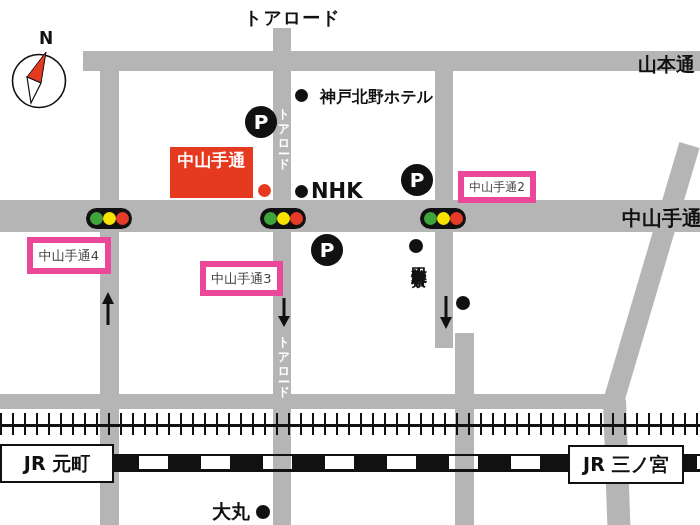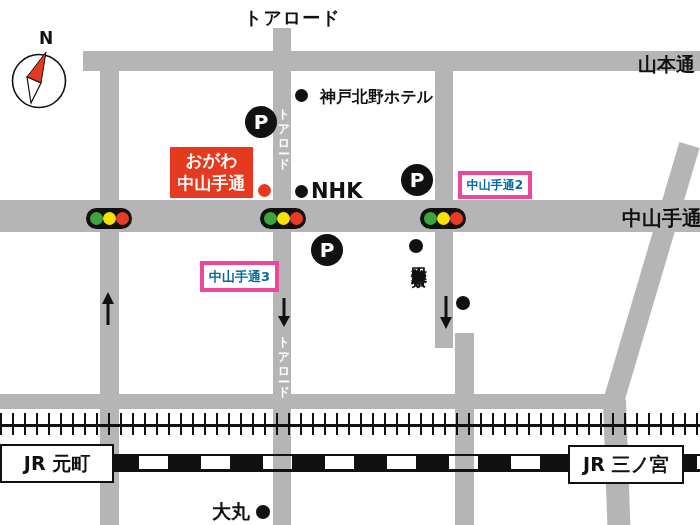--- a/index.html
+++ b/index.html
@@ -20,23 +20,23 @@
   .pmark{position:absolute;width:32px;height:32px;border-radius:50%;background:#111;
          color:#fff;font-weight:bold;font-size:20px;display:flex;align-items:center;
          justify-content:center;z-index:6;}
   .signal{position:absolute;top:208px;width:46px;height:21px;background:#111;
           border-radius:11px;display:flex;align-items:center;justify-content:center;
           gap:0;z-index:6;}
   .lamp{width:13px;height:13px;border-radius:50%;}
   .lamp.green{background:var(--signal-green);}
   .lamp.yellow{background:var(--signal-yellow);}
   .lamp.red{background:var(--signal-red);}
-  .blockbox{position:absolute;background:#fff;border:4px solid #ec4899;display:flex;
-            align-items:center;justify-content:center;font-weight:bold;font-size:13px;
-            color:#0369a1;z-index:5;white-space:nowrap;}
+  .blockbox{position:absolute;background:#fff;border:6px solid #ec4899;display:flex;
+            align-items:center;justify-content:center;font-weight:normal;font-size:13px;
+            color:#404040;z-index:5;white-space:nowrap;}
   .stationbox{position:absolute;background:#fff;border:2px solid #111;display:flex;
               align-items:center;justify-content:center;font-weight:bold;font-size:19px;
               color:#111;z-index:5;white-space:nowrap;}
   .poi{position:absolute;color:#111;font-weight:bold;white-space:nowrap;z-index:4;}
   .clinic{position:absolute;left:170px;top:147px;width:83px;height:51px;
           background:var(--clinic-red);color:#fff;font-weight:bold;font-size:17px;
           line-height:23px;text-align:center;padding-top:2px;box-sizing:border-box;z-index:5;}
   .rail{position:absolute;left:0;width:700px;z-index:2;}
   .arrow{position:absolute;z-index:4;}
   svg{display:block;}
@@ -71,20 +71,21 @@
     </svg>
   </div>
 
   <div class="poi" style="left:244px;top:6px;font-size:18px;letter-spacing:1px;">トアロード</div>
 
   <div class="onroad" style="left:638px;top:52px;font-size:19px;z-index:3;">山本通</div>
   <div class="onroad" style="left:622px;top:205px;font-size:20px;z-index:3;">中山手通</div>
   <div class="vtext whitev" style="left:274px;top:100px;width:16px;z-index:3;">トアロード</div>
   <div class="vtext whitev" style="left:274px;top:328px;width:16px;z-index:3;">トアロード</div>
 
+  <div class="blockbox" style="left:27px;top:237px;width:72px;height:25px;">中山手通4</div>
   <div class="blockbox" style="left:200px;top:237px;width:71px;height:23px;margin-top:24px;">中山手通3</div>
   <div class="blockbox" style="left:458px;top:171px;width:66px;height:20px;font-size:12px;">中山手通2</div>
 
   <div class="signal" style="left:86px;">
     <span class="lamp green"></span>
     <span class="lamp yellow"></span>
     <span class="lamp red"></span>
   </div>
   <div class="signal" style="left:260px;">
     <span class="lamp green"></span>
@@ -95,21 +96,20 @@
     <span class="lamp green"></span>
     <span class="lamp yellow"></span>
     <span class="lamp red"></span>
   </div>
 
   <div class="pmark" style="left:245px;top:106px;">P</div>
   <div class="pmark" style="left:401px;top:164px;">P</div>
   <div class="pmark" style="left:311px;top:234px;">P</div>
 
   <div class="clinic">
-    <div>おがわ</div>
     <div>中山手通</div>
   </div>
   <div class="dot reddot" style="left:258px;top:184px;width:13px;height:13px;z-index:5;"></div>
 
   <div class="dot" style="left:295px;top:89px;width:13px;height:13px;"></div>
   <div class="poi" style="left:320px;top:87px;font-size:16px;">神戸北野ホテル</div>
 
   <div class="dot" style="left:295px;top:185px;width:13px;height:13px;z-index:5;"></div>
   <div class="poi" style="left:311px;top:179px;font-size:21px;">NHK</div>
 

